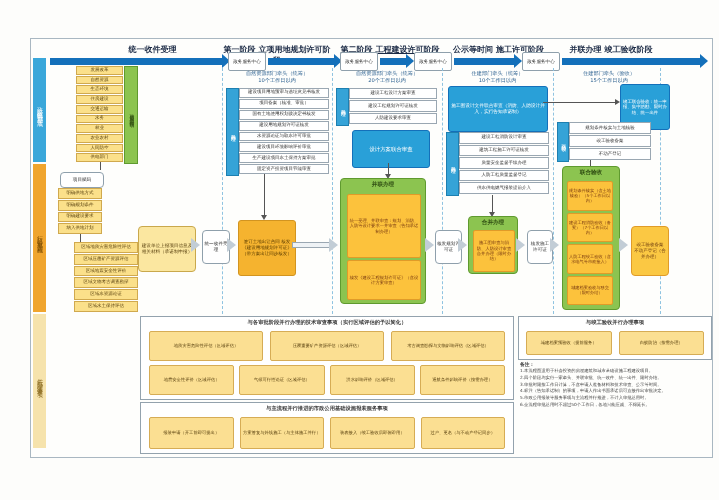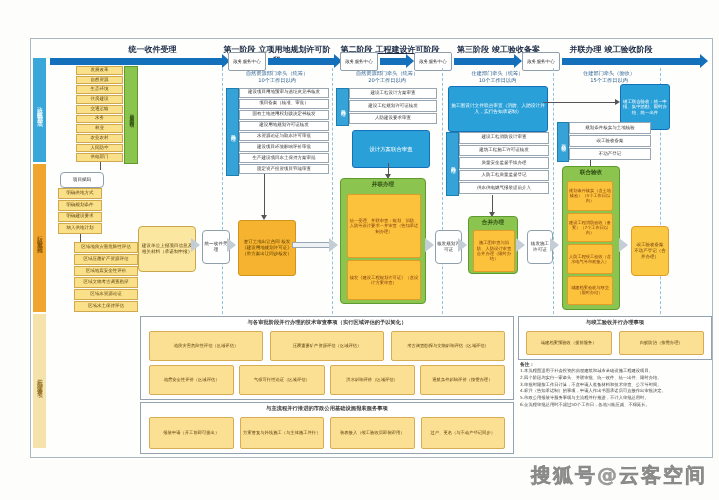--- a/index.html
+++ b/index.html
@@ -60,21 +60,21 @@
 
   <div class="abs frame"></div>
 
   <div class="abs lane lane-blue">政府统筹策划生成</div>
   <div class="abs lane lane-orange">行政审批主流程</div>
   <div class="abs lane lane-pale">并行办理服务事项</div>
 
   <div class="abs phase-label" style="left:85px;width:135px;">统一收件受理</div>
   <div class="abs phase-label" style="left:222px;width:110px;">第一阶段  立项用地规划许可阶段</div>
   <div class="abs phase-label" style="left:336px;width:108px;text-decoration:underline;">第二阶段  工程建设许可阶段</div>
-  <div class="abs phase-label" style="left:444px;width:109px;">第三阶段  竣工验收备案</div>
+  <div class="abs phase-label" style="left:444px;width:109px;">公示等时间  施工许可阶段</div>
   <div class="abs phase-label" style="left:555px;width:112px;">并联办理  竣工验收阶段</div>
 
   <div class="abs harrow" style="left:50px;width:172px;"></div>
   <div class="abs winbox" style="left:228px;width:34px;">政务服务中心</div>
   <div class="abs harrow" style="left:268px;width:66px;"></div>
   <div class="abs winbox" style="left:340px;width:34px;">政务服务中心</div>
   <div class="abs harrow" style="left:380px;width:26px;"></div>
   <div class="abs winbox" style="left:414px;width:34px;">政务服务中心</div>
   <div class="abs harrow" style="left:454px;width:60px;"></div>
   <div class="abs winbox" style="left:522px;width:34px;">政务服务中心</div>
@@ -257,14 +257,13 @@
   <div class="abs band" style="left:140px;top:402px;width:372px;height:50px;">
     <div class="bheader">与主流程并行推进的市政公用基础设施报装服务事项</div>
     <div class="brow" style="left:8px;right:8px;top:14px;height:32px;gap:6px;">
         <div>报装申请（开工前即可提出）</div>
         <div>方案答复与外线施工（与主体施工并行）</div>
         <div>装表接入（竣工验收后即装即用）</div>
         <div>过户、更名（与不动产登记同步）</div>
       </div>
   </div>
 
-  <div class="abs watermark">搜狐号@云客空间</div>
 </div>
 
 </body></html>

